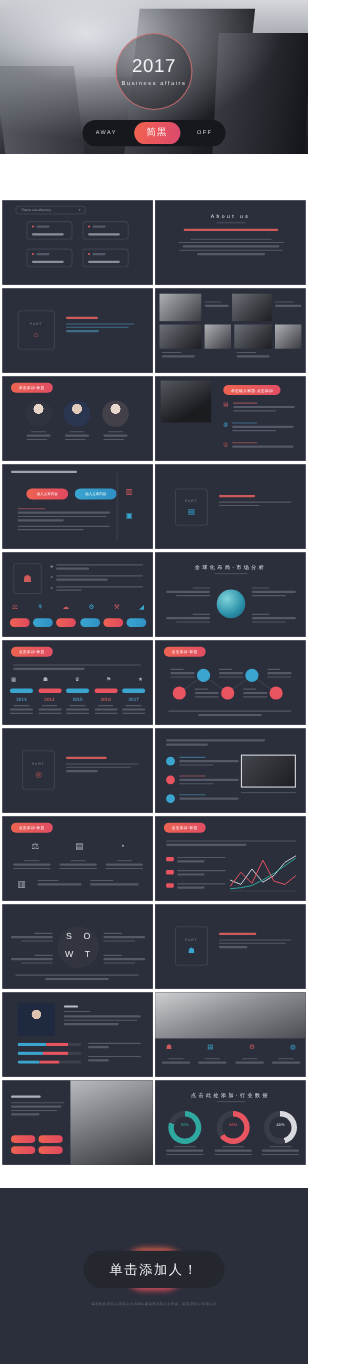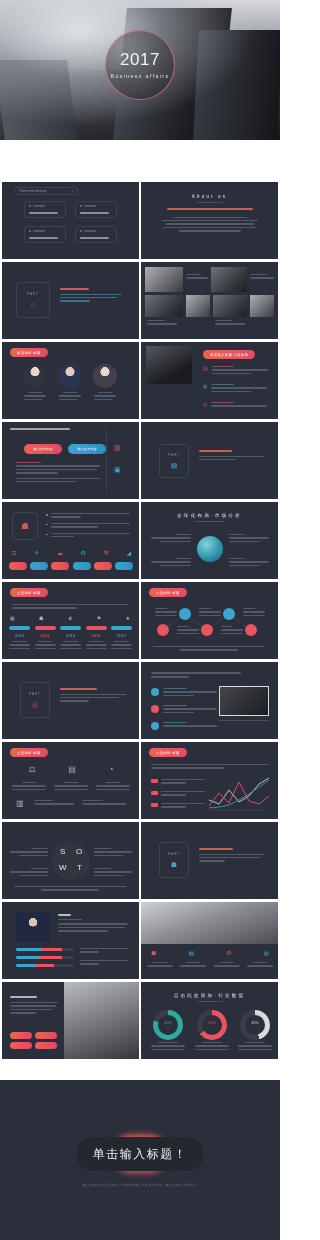--- a/index.html
+++ b/index.html
@@ -90,20 +90,25 @@
     <div class="tower3"></div>
     <div class="tower"></div>
     <div class="tower2"></div>
     <div class="haze"></div>
 
     <div class="cover-circle">
       <div class="cover-year">2017</div>
       <div class="cover-sub">Business affairs</div>
     </div>
 
+    <div class="cover-bar">
+      <span>AWAY</span>
+      <div class="cover-pill">简黑</div>
+      <span>OFF</span>
+    </div>
   </div>
 
   <div class="slide half" style="left:2px;  top:182px;">
     <div class="card" style="position:absolute;left:12px;top:5px;width:64px;height:8px;display:flex;align-items:center;padding:0 4px;justify-content:space-between;">
       <span style="color:#9b9faa;font-size:3px;">Theme one directory</span>
       <span style="color:#7d8190;font-size:3px;">▾</span>
     </div>
     <div class="card" style="position:absolute;left:22px;top:19px;width:42px;height:17px;padding:3px 4px;">
       <div style="display:flex;align-items:center;gap:2px;">
           <span class="dot" style="width:2px;height:2px;background:#cf5a5a;"></span>
@@ -720,17 +725,17 @@
     <div style="position:absolute;left:97px;top:60px;width:34px;">
         <div class="ln" style="width:56%;margin-left:22%;"></div>
         <div class="ln" style="width:100%;"></div>
         <div class="ln" style="width:100%;"></div>
       </div>
   </div>
 
   <div class="ty"></div>
   <div class="ty-glow"></div>
   <div class="ty-pill">
-    <span class="ty-text">单击输入标题！</span>
+    <span class="ty-text">单击添加人！</span>
   </div>
   <div class="ty-sub">单击此处添加人/添加文字添加标题单击添加文字内容，单击添加人/添加文字</div>
 
 </div>
 
 </body></html>

